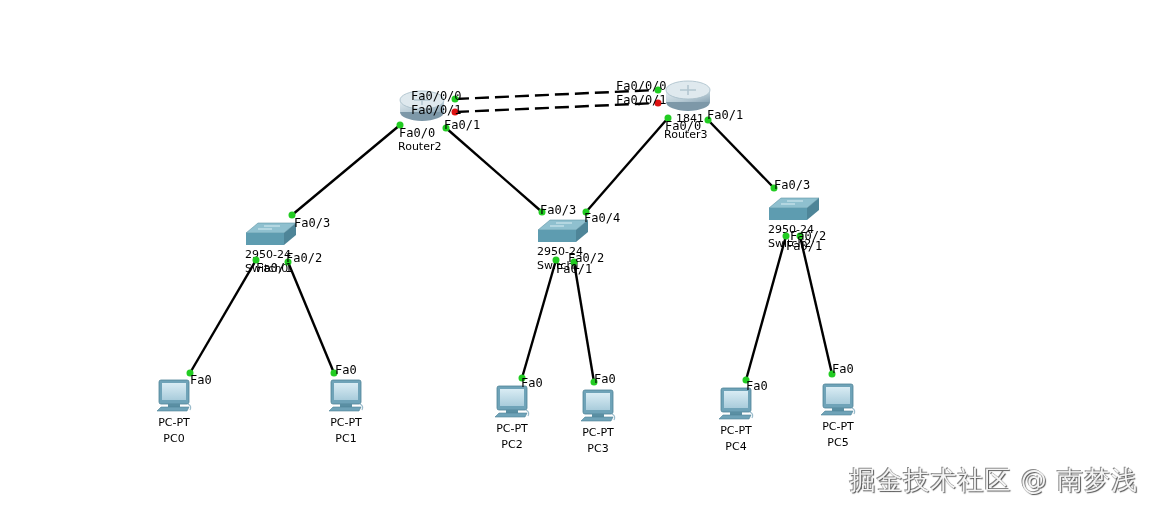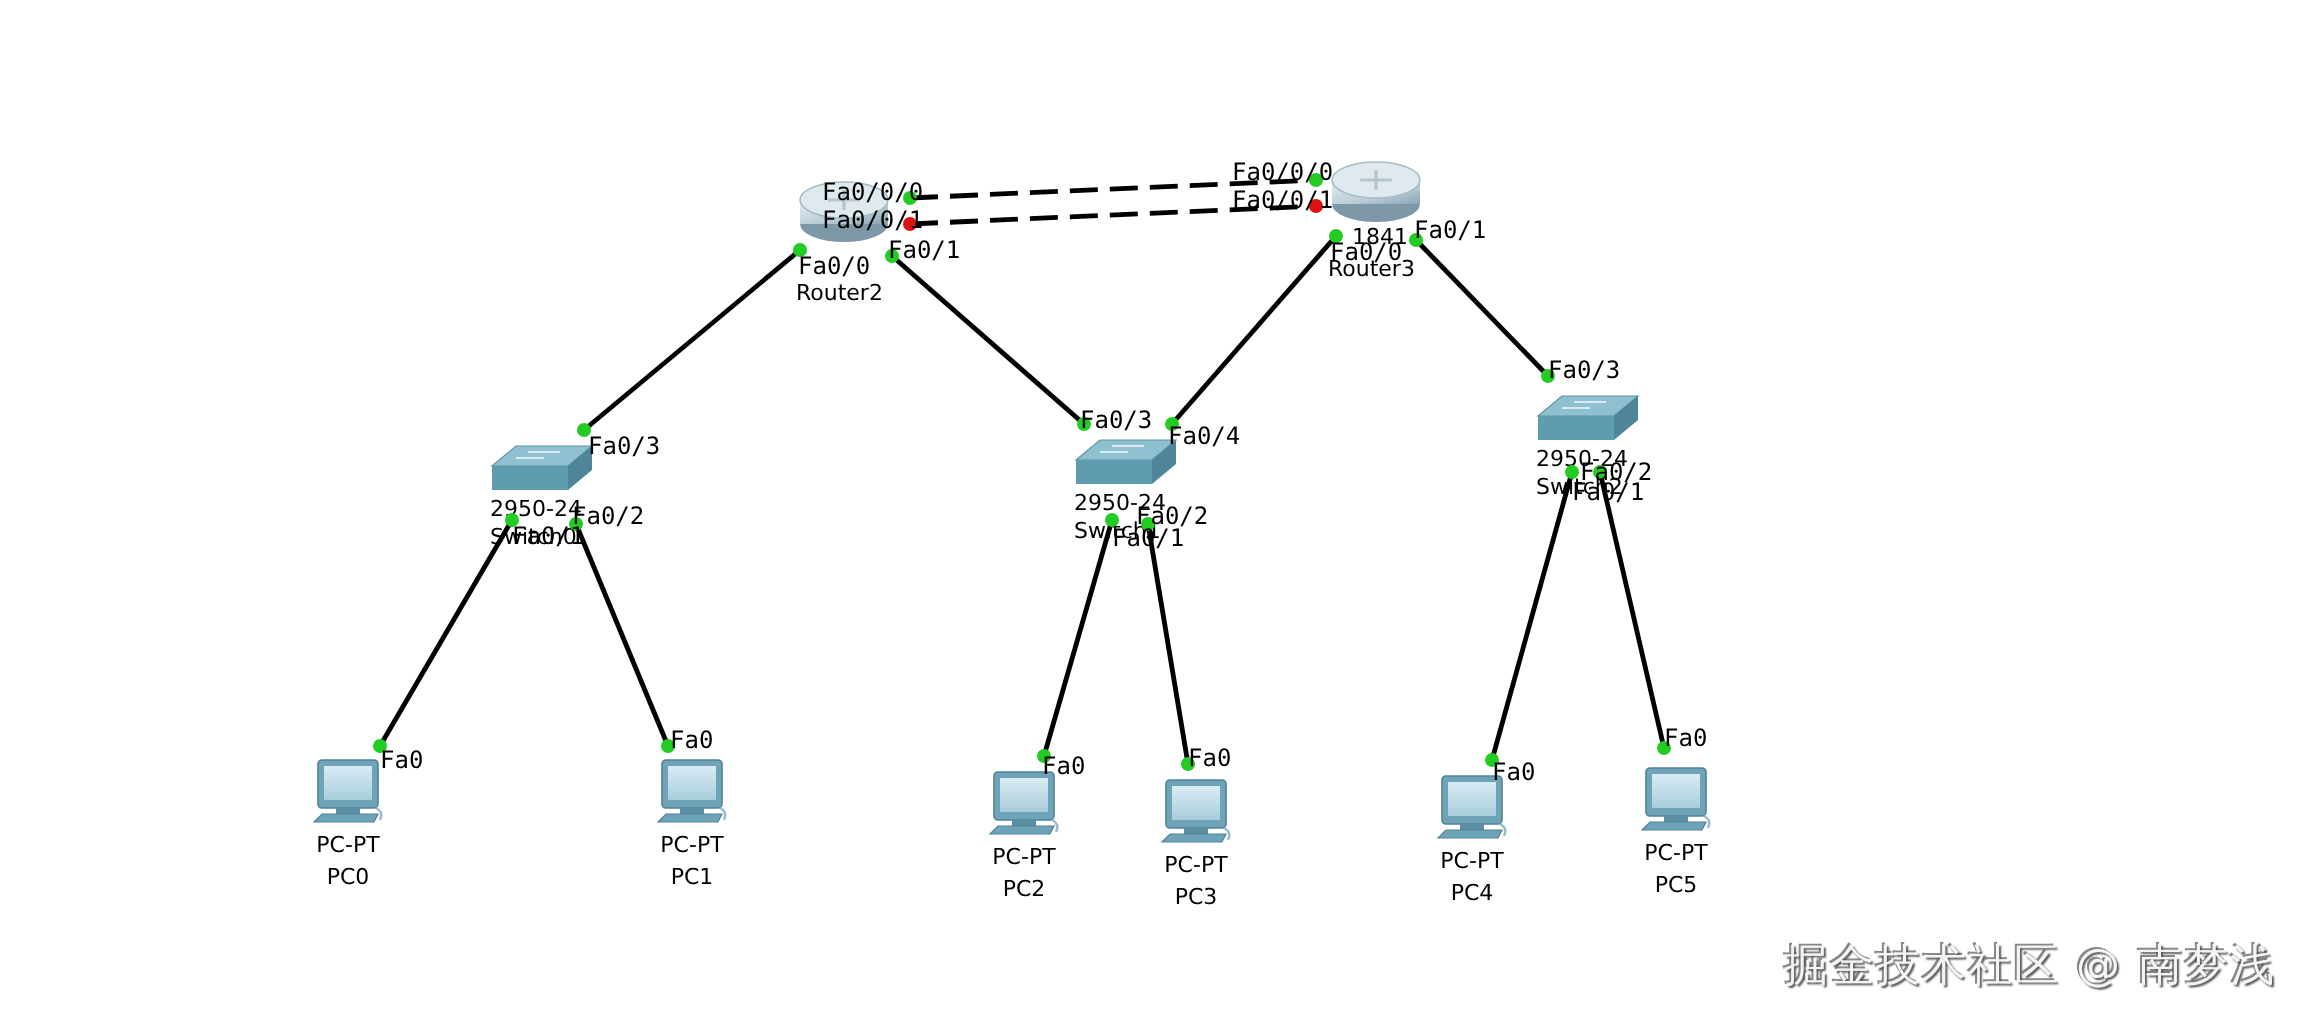--- a/index.html
+++ b/index.html
@@ -2,21 +2,21 @@
 <html><head>
   <meta charset="utf-8">
   <style>
     html, body { margin: 0; padding: 0; background: #ffffff; }
     body { width: 1154px; height: 512px; position: relative; overflow: hidden; }
     #canvas { position: absolute; left: 0; top: 0; width: 1154px; height: 512px; }
     .port-label { font-family: "DejaVu Sans Mono", monospace; font-size: 12px; fill: #000; }
     .dev-label { font-family: "DejaVu Sans", sans-serif; font-size: 11px; fill: #000; }
     .watermark {
       position: absolute; right: 16px; bottom: 14px;
-      font-family: "DejaVu Sans", sans-serif; font-size: 22px; color: #f4f4f4;
+      font-family: "DejaVu Sans", sans-serif; font-size: 26px; color: #f4f4f4;
       text-shadow: 1px 1px 1px #555, -1px -1px 0 #888;
       letter-spacing: 1px;
     }
   </style>
 </head>
 <body>
 
 <svg id="canvas" xmlns="http://www.w3.org/2000/svg" width="1154" height="512" viewBox="0 0 1154 512">
   <defs>
     <linearGradient id="routerGrad" x1="0" y1="0" x2="1" y2="1">

